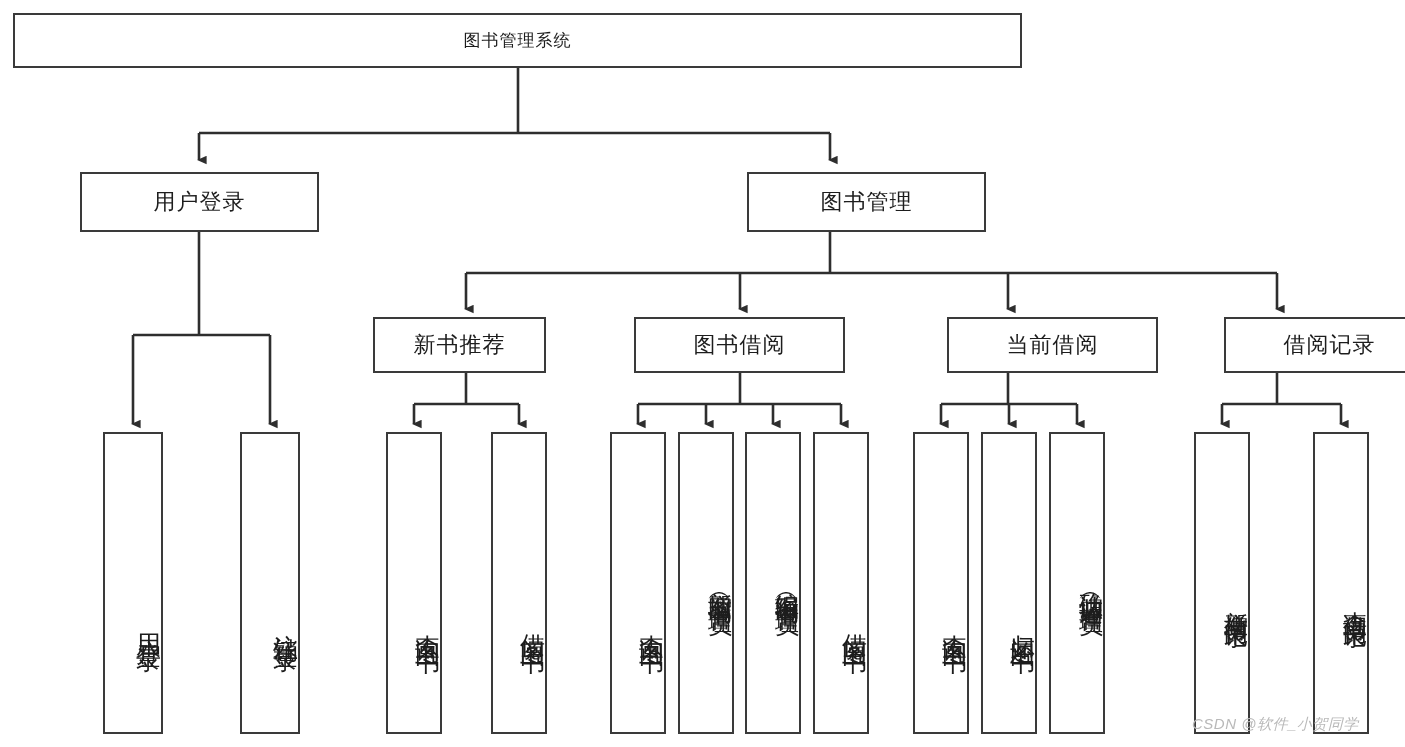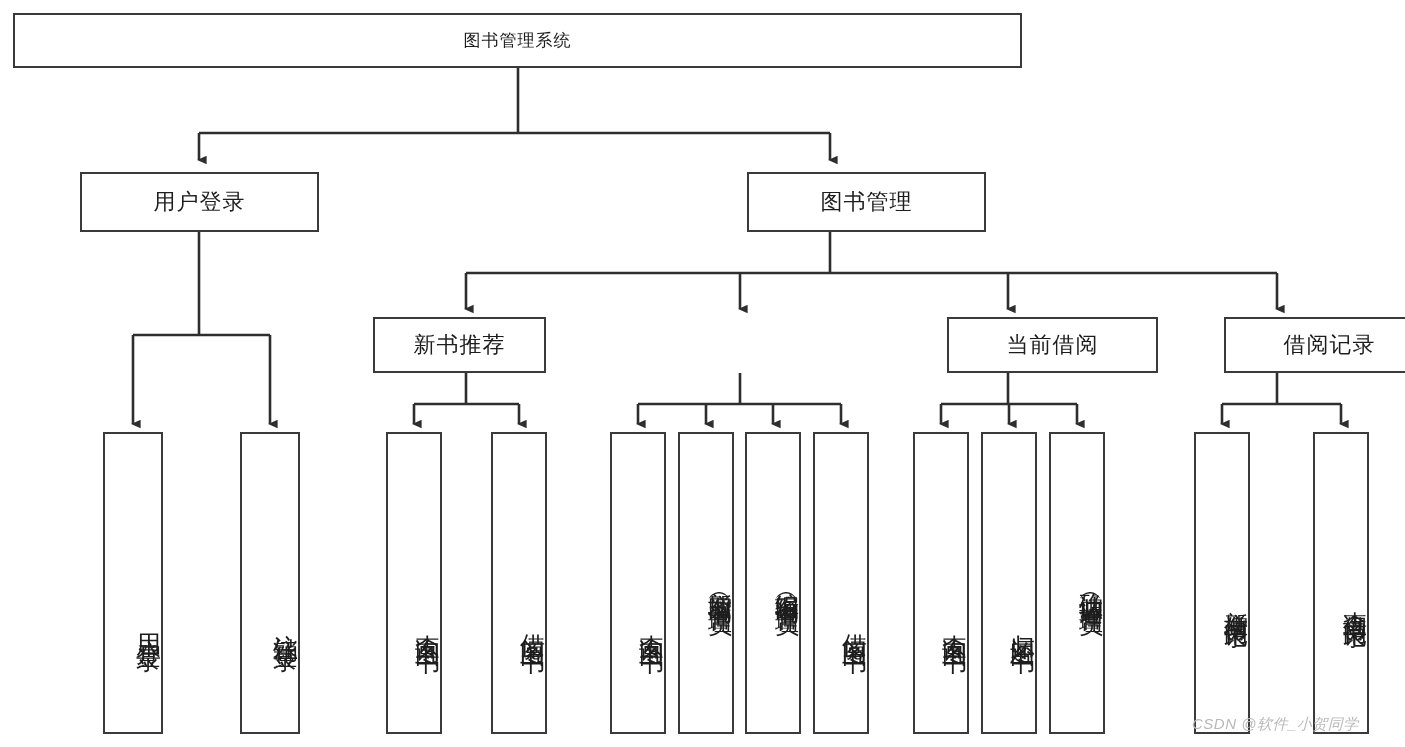--- a/index.html
+++ b/index.html
@@ -121,20 +121,21 @@
       <path d="M 1341 404 L 1341 424" marker-end="url(#arrow)"></path>
     </g>
   </svg>
 
   <div class="node horiz root" style="left:13px; top:13px; width:1009px; height:55px;">图书管理系统</div>
 
   <div class="node horiz" style="left:80px; top:172px; width:239px; height:60px;">用户登录</div>
   <div class="node horiz" style="left:711px; top:172px; width:239px; height:60px;margin-left:36px;">图书管理</div>
 
   <div class="node horiz" style="left:361px; top:317px; width:173px; height:56px;margin-left:12px;">新书推荐</div>
+  <div class="node horiz" style="left:634px; top:317px; width:211px; height:56px;">图书借阅</div>
   <div class="node horiz" style="left:947px; top:317px; width:211px; height:56px;">当前借阅</div>
   <div class="node horiz" style="left:1224px; top:317px; width:211px; height:56px;">借阅记录</div>
 
   <div class="node vert" style="left:103px; top:432px; width:60px; height:302px; padding-top:86px;">用户登录</div>
   <div class="node vert" style="left:240px; top:432px; width:60px; height:302px; padding-top:86px;">注销登录</div>
 
   <div class="node vert" style="left:386px; top:432px; width:56px; height:302px; padding-top:86px;">查询图书</div>
   <div class="node vert" style="left:491px; top:432px; width:56px; height:302px; padding-top:86px;">借阅图书</div>
 
   <div class="node vert" style="left:610px; top:432px; width:56px; height:302px; padding-top:86px;">查询图书</div>

